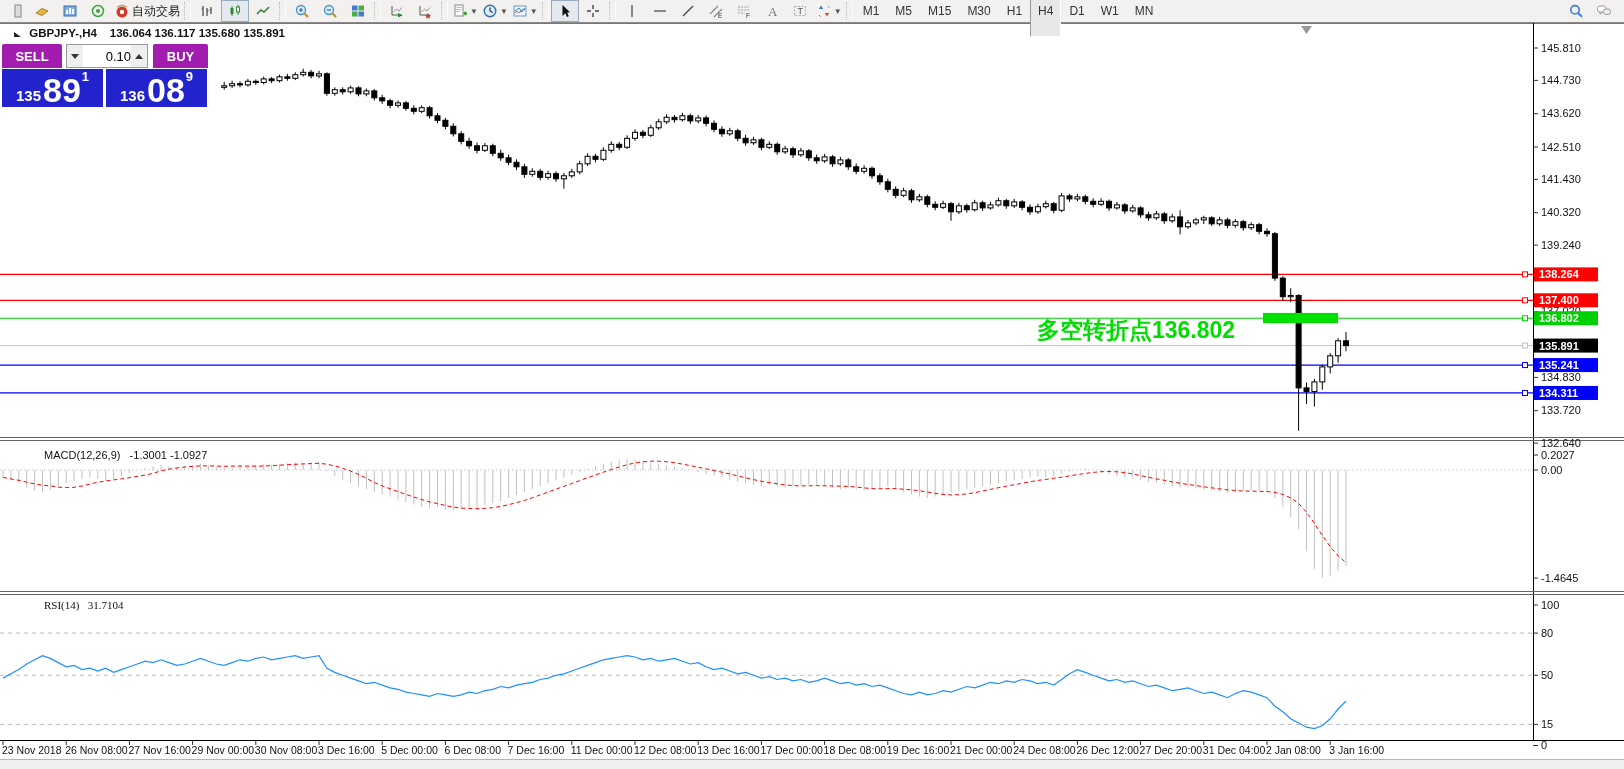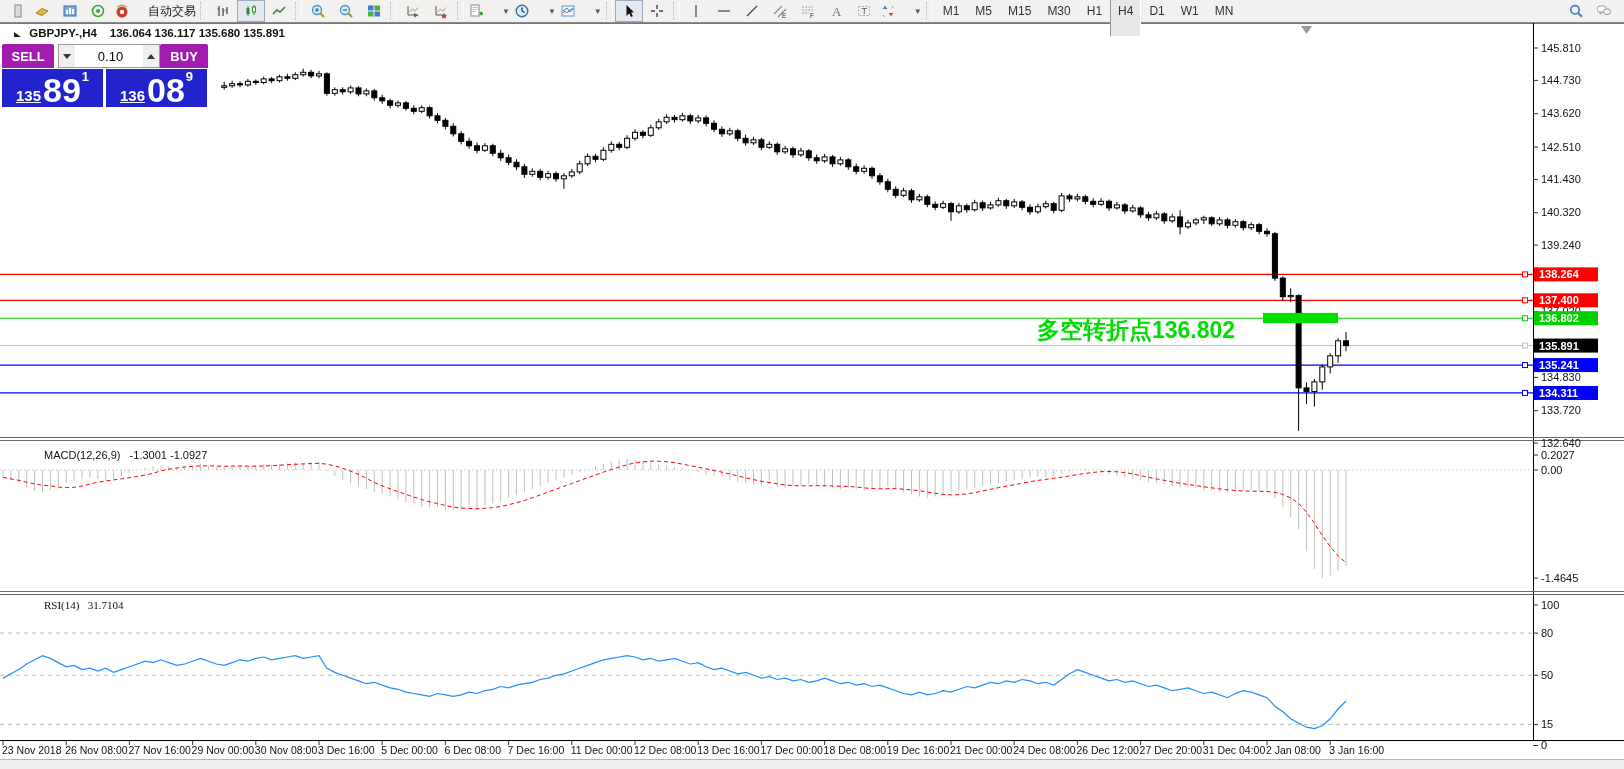--- a/index.html
+++ b/index.html
@@ -4,21 +4,21 @@
 <style>
   html,body{margin:0;padding:0;background:#fff;width:1624px;height:769px;overflow:hidden;
     font-family:"Liberation Sans",sans-serif;-webkit-font-smoothing:antialiased;}
   #app{position:relative;width:1624px;height:769px;background:#fff;}
   
   #toolbar{position:absolute;left:0;top:0;width:1624px;height:23px;background:#f2f1ef;
     border-bottom:1px solid #8a8a8a;display:flex;align-items:center;box-sizing:border-box;z-index:40;}
   .tb-group{display:flex;align-items:center;height:22px;}
   .tb-sep{width:5px;height:18px;margin:0 2px;border-left:1px dotted #b9b9b9;border-right:1px solid #fcfcfc;}
   .tb-btn{display:flex;align-items:center;justify-content:center;height:20px;min-width:24px;
-    padding:0 1px;border:1px solid transparent;cursor:default;color:#444;gap:16px;}
+    padding:0 1px;border:1px solid transparent;cursor:default;color:#444;}
   .tb-btn.active{background:#e4e9ef;border:1px solid #9ab;}
   .tb-btn svg{width:16px;height:16px;}
   .tb-label{font-size:12px;color:#222;margin-left:2px;white-space:nowrap;}
   .tb-dd{font-size:8px;color:#555;margin-left:2px;}
   .tf-btn{font-size:12px;color:#333;padding:17px 7px;height:16px;line-height:16px;border:1px solid transparent;}
   .tf-btn.active{background:#e8e8e8;border:1px solid #999;border-right-color:#fff;border-bottom-color:#fff;}
   #tb-right{margin-left:auto;display:flex;align-items:center;margin-right:6px;}
   
   #chart-svg{position:absolute;left:0;top:0;z-index:1;}
   #chart-title{position:absolute;left:14px;top:27px;font-size:11.5px;color:#111;z-index:10;white-space:nowrap;font-weight:bold;}
@@ -29,26 +29,26 @@
   #trade-panel{position:absolute;left:2px;top:44px;width:206px;z-index:30;font-family:"Liberation Sans",sans-serif;}
   #tp-row1{display:flex;align-items:stretch;height:24px;}
   .tp-btn{background:#a21caf;color:#fff;font-size:13px;font-weight:bold;display:flex;align-items:center;
     justify-content:center;border-radius:2px 2px 0 0;}
   #tp-sell{width:60px;}
   #tp-buy{width:55px;margin-left:auto;}
   #tp-vol{display:flex;align-items:center;margin-left:4px;border:1px solid #9a9a9a;background:#fff;height:22px;}
   .tp-spin{width:16px;height:22px;background:#efefef;display:flex;align-items:center;justify-content:center;border:0;}
   .tri-up{width:0;height:0;border-left:4px solid transparent;border-right:4px solid transparent;border-bottom:5px solid #333;}
   .tri-dn{width:0;height:0;border-left:4px solid transparent;border-right:4px solid transparent;border-top:5px solid #333;}
-  #tp-vol-value{width:48px;font-size:13px;color:#000;text-align:right;padding-right:20px;}
+  #tp-vol-value{width:48px;font-size:13px;color:#000;text-align:right;padding-right:0;}
   #tp-row2{display:flex;height:38px;margin-top:1px;}
   .tp-price{background:#2323cd;color:#fff;width:101px;display:flex;align-items:flex-end;justify-content:center;
     padding-bottom:1px;box-sizing:border-box;}
   .tp-price + .tp-price{margin-left:3px;}
-  .tp-small{font-size:15px;font-weight:bold;line-height:1;margin-bottom:3px;text-decoration:underline;}
+  .tp-small{font-size:15px;font-weight:bold;line-height:1;margin-bottom:3px;}
   .tp-big{font-size:34px;font-weight:bold;line-height:0.88;margin-left:2px;}
   .tp-sup{font-size:13px;font-weight:bold;line-height:1;align-self:flex-start;margin-top:1px;margin-left:1px;}
   
   #bottom-strip{position:absolute;left:0;top:759px;width:1624px;height:10px;background:#f0efed;
     border-top:1px solid #b5b5b5;z-index:5;}
 </style>
 </head>
 <body>
 
 <div id="app">

